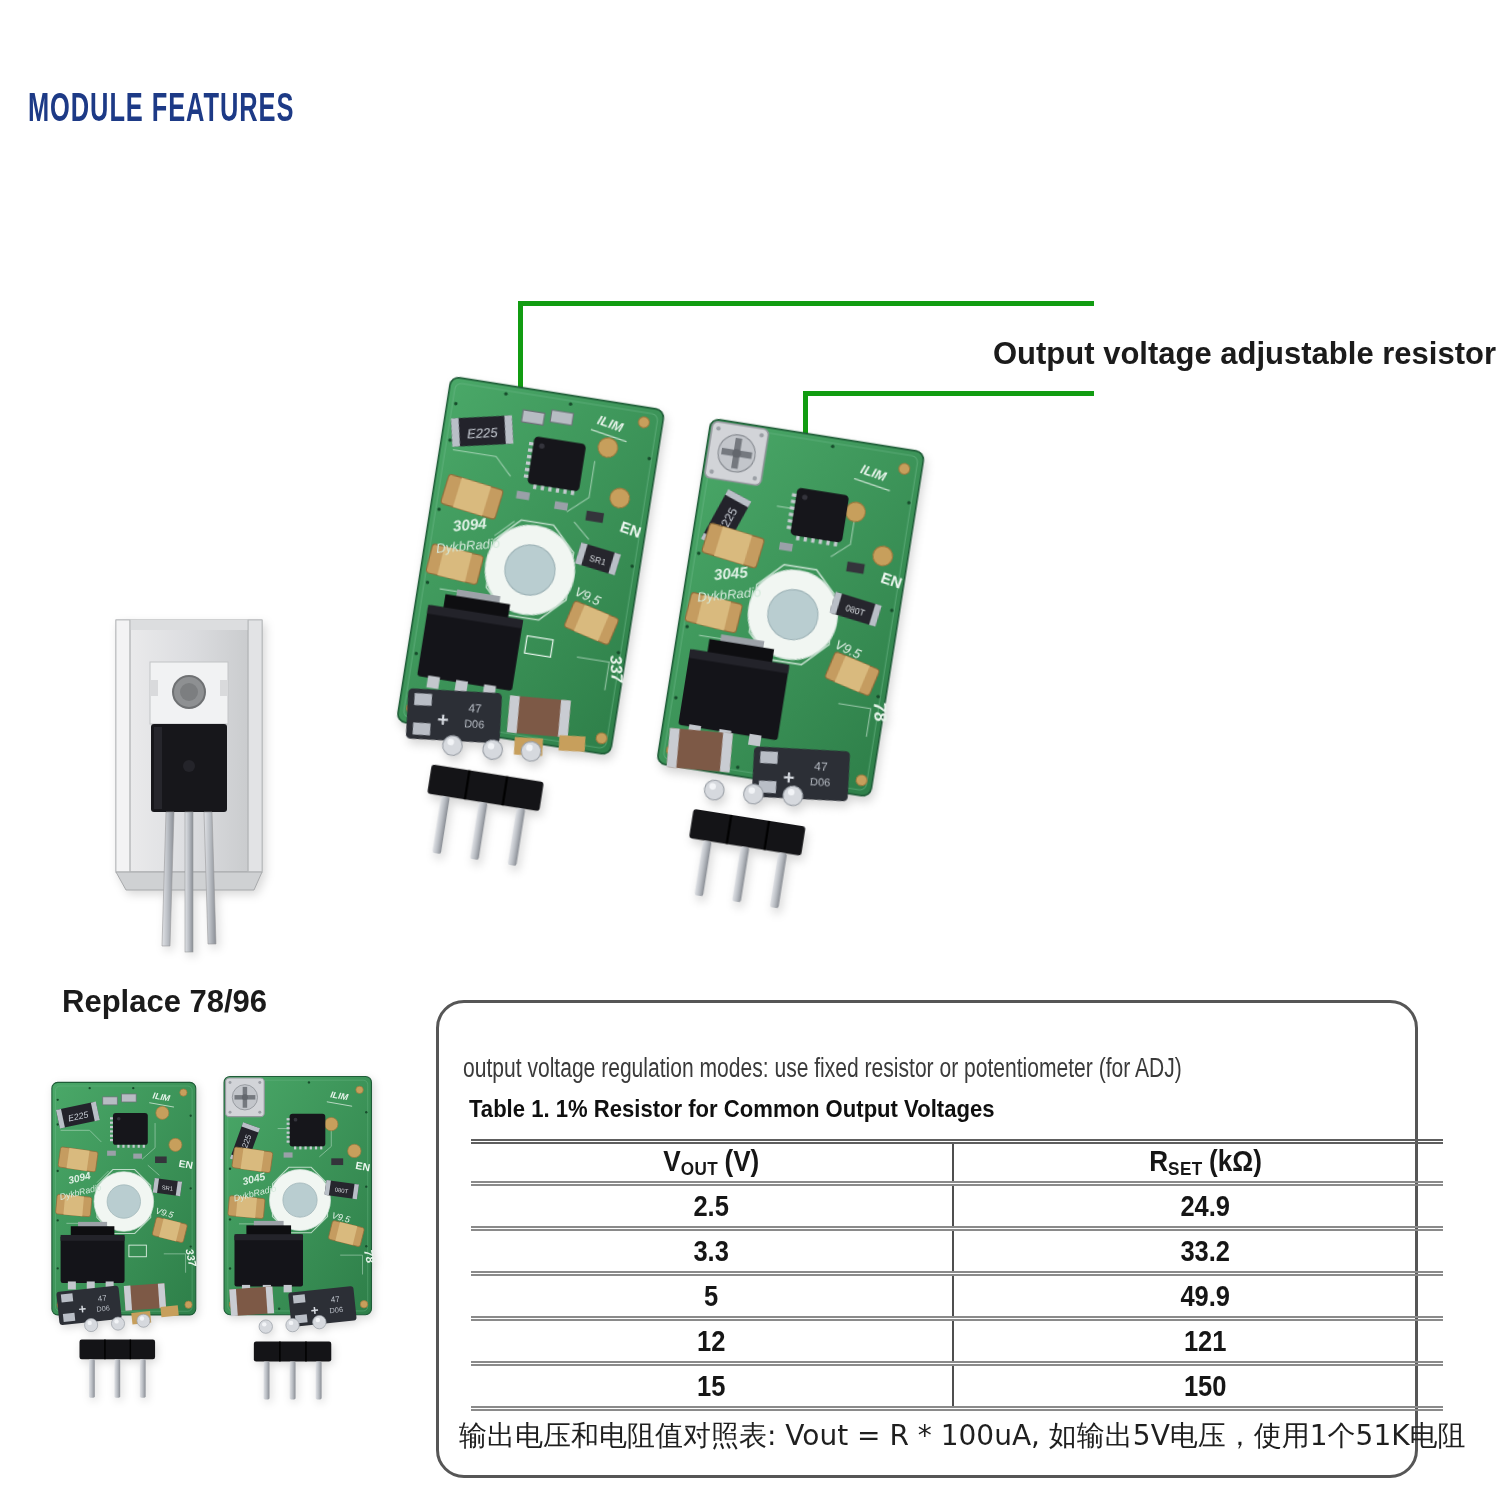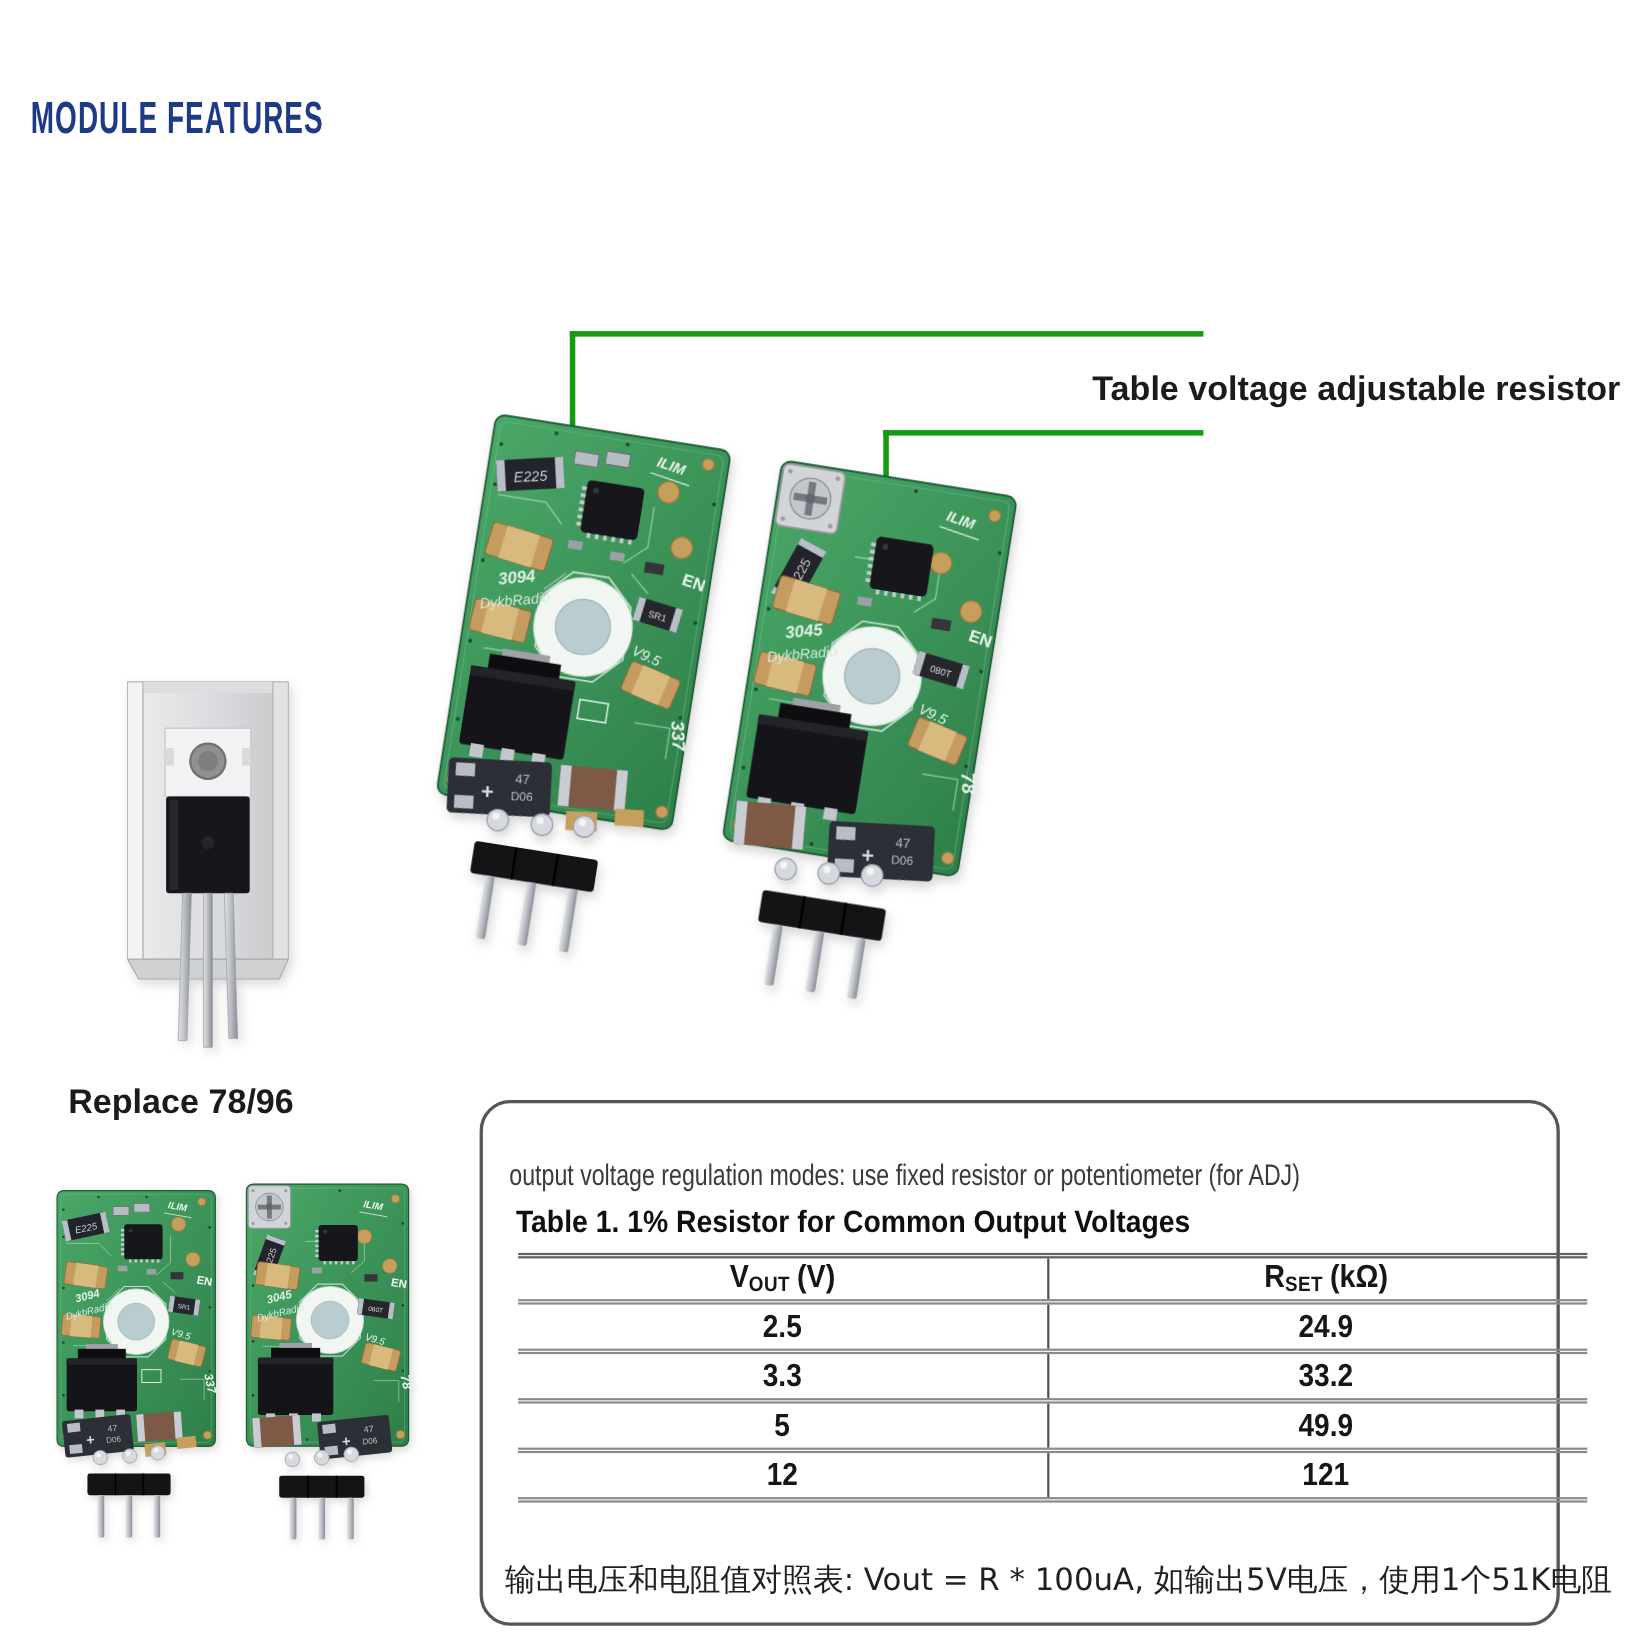--- a/index.html
+++ b/index.html
@@ -40,21 +40,21 @@
                  filter:drop-shadow(3px 5px 5px rgba(0,0,0,.16)); }
   .mod-a-small { left:46px;  top:1078px; filter:drop-shadow(2px 3px 4px rgba(0,0,0,.15)); }
   .mod-b-small { left:218px; top:1072px; filter:drop-shadow(2px 3px 4px rgba(0,0,0,.15)); }
   .to220-photo { left:104px; top:614px; filter:drop-shadow(3px 4px 5px rgba(0,0,0,.15)); }
 
   .info-box {
     position:absolute; left:436px; top:1000px; width:982px; height:478px;
     border:3px solid #565656; border-radius:28px; background:#ffffff; box-sizing:border-box;
   }
   .note { position:absolute; left:24px; top:50px; font-size:27px; color:#3a3a3a; }
-  .table-title { position:absolute; left:30px; top:92px; font-size:28px; font-weight:700; color:#0f0f0f; }
+  .table-title { position:absolute; left:30px; top:92px; font-size:24px; font-weight:700; color:#0f0f0f; }
   .vtable { position:absolute; left:32px; top:136px; width:972px; border-top:5px double #5e5e5e; }
   .trow { display:flex; border-bottom:5px double #8a8a8a; }
   .tcell {
     box-sizing:border-box; display:flex; align-items:center; justify-content:center;
     height:40px; font-size:29px; font-weight:700; color:#161616;
   }
   .trow.hdr .tcell { height:37px; }
   .tcell.c1 { width:49.7%; border-right:2px solid #4f4f4f; }
   .tcell.c2 { flex:1;margin-left:14px; }
   .hwrap { display:inline-block; transform:scaleX(.9); transform-origin:50% 50%; white-space:nowrap; }
@@ -376,21 +376,21 @@
 
   <div class="page-title">
     <span class="cx cx62">MODULE FEATURES</span>
   </div>
 
   <div class="gline gl-a-h"></div>
   <div class="gline gl-a-v"></div>
   <div class="gline gl-b-h"></div>
   <div class="gline gl-b-v"></div>
 
-  <div class="annot-label">Table voltage adjustable resistor</div>
+  <div class="annot-label">Output voltage adjustable resistor</div>
 
   <svg class="photo to220-photo" width="170" height="350" viewBox="0 0 170 350">
     <g>
       <rect x="12" y="6" width="146" height="252" fill="url(#hsG)" stroke="#a7a9ab"></rect>
       <rect x="12" y="6" width="14" height="252" fill="#f3f3f4" stroke="#b5b7b9" stroke-width=".8"></rect>
       <rect x="144" y="6" width="14" height="252" fill="#e2e3e5" stroke="#b5b7b9" stroke-width=".8"></rect>
       <rect x="26" y="6" width="118" height="10" fill="#dcdddf"></rect>
       <polygon points="12,258 158,258 150,276 22,276" fill="#cfd1d3" stroke="#a7a9ab"></polygon>
       <line x1="26" y1="6" x2="26" y2="258" stroke="#b5b7b9"></line>
       <line x1="144" y1="6" x2="144" y2="258" stroke="#b5b7b9"></line>
@@ -472,18 +472,26 @@
           </div>
       </div>
       <div class="trow">
         <div class="tcell c1">
             <span class="cnum">12</span>
           </div>
         <div class="tcell c2">
             <span class="cnum">121</span>
           </div>
       </div>
+      <div class="trow">
+        <div class="tcell c1">
+            <span class="cnum">15</span>
+          </div>
+        <div class="tcell c2">
+            <span class="cnum">150</span>
+          </div>
+      </div>
     </div>
 
     <div class="footnote">输出电压和电阻值对照表: Vout = R * 100uA, 如输出5V电压，使用1个51K电阻</div>
   </div>
 
 </div>
 
 </body></html>

